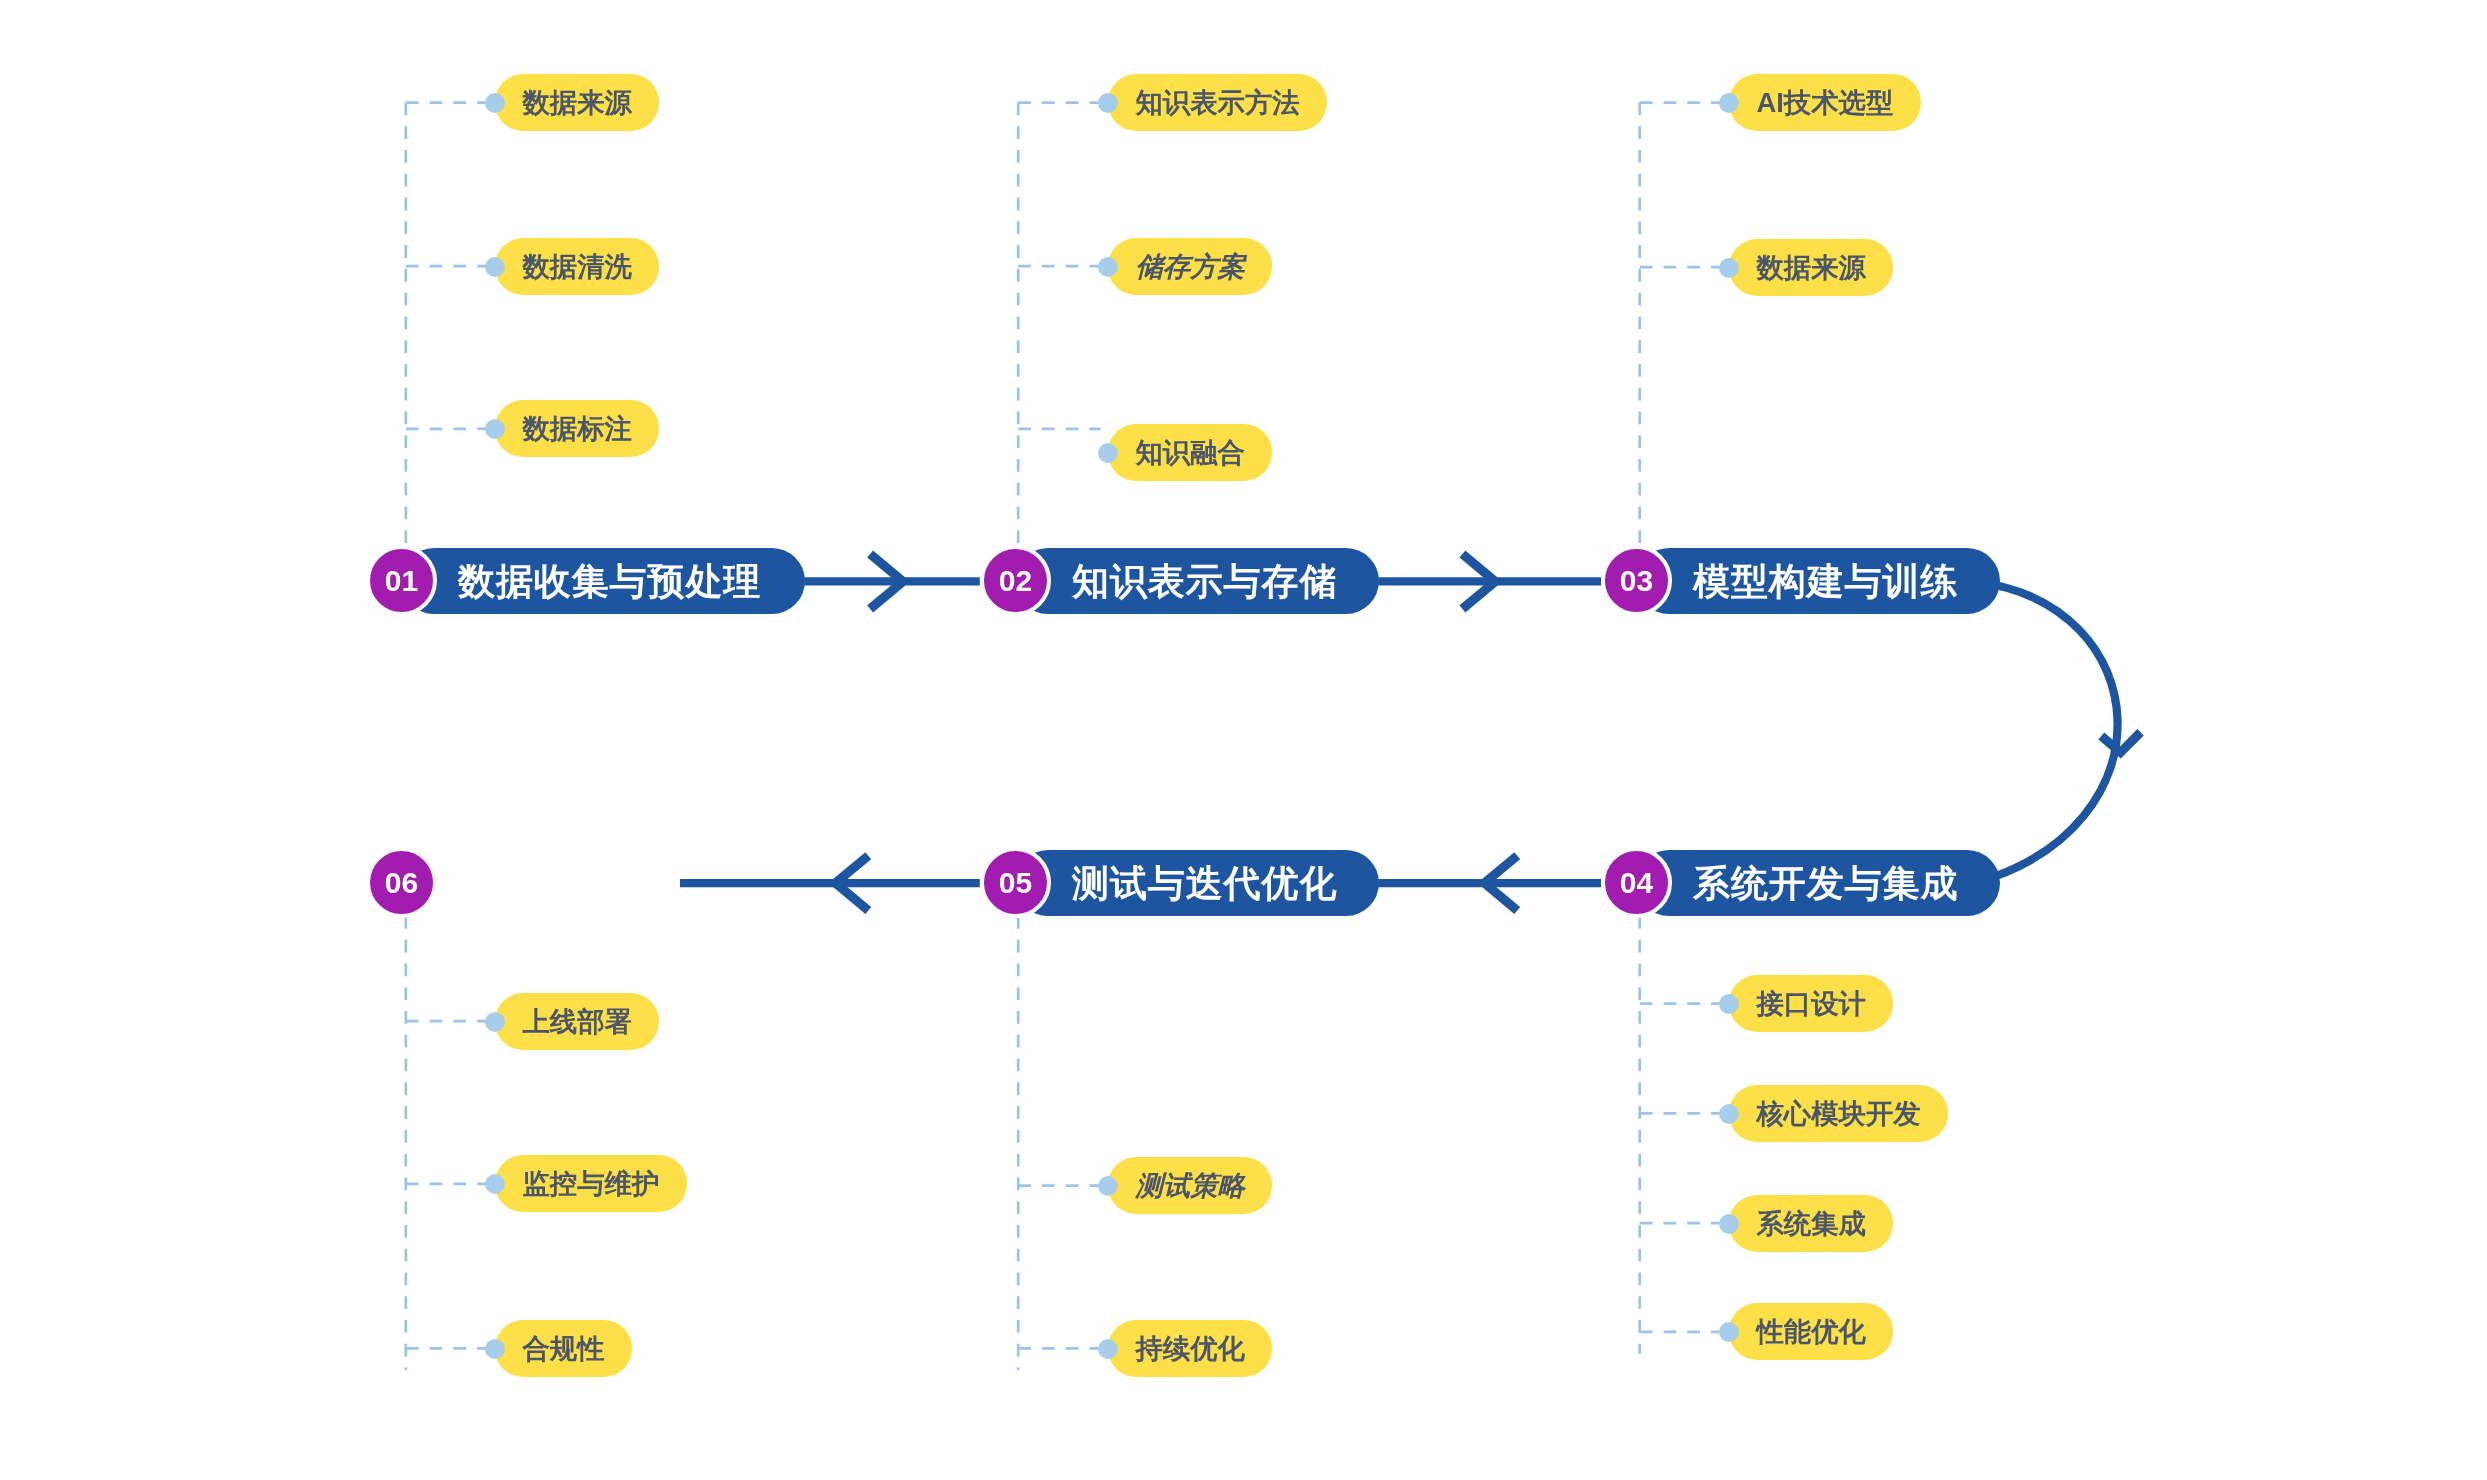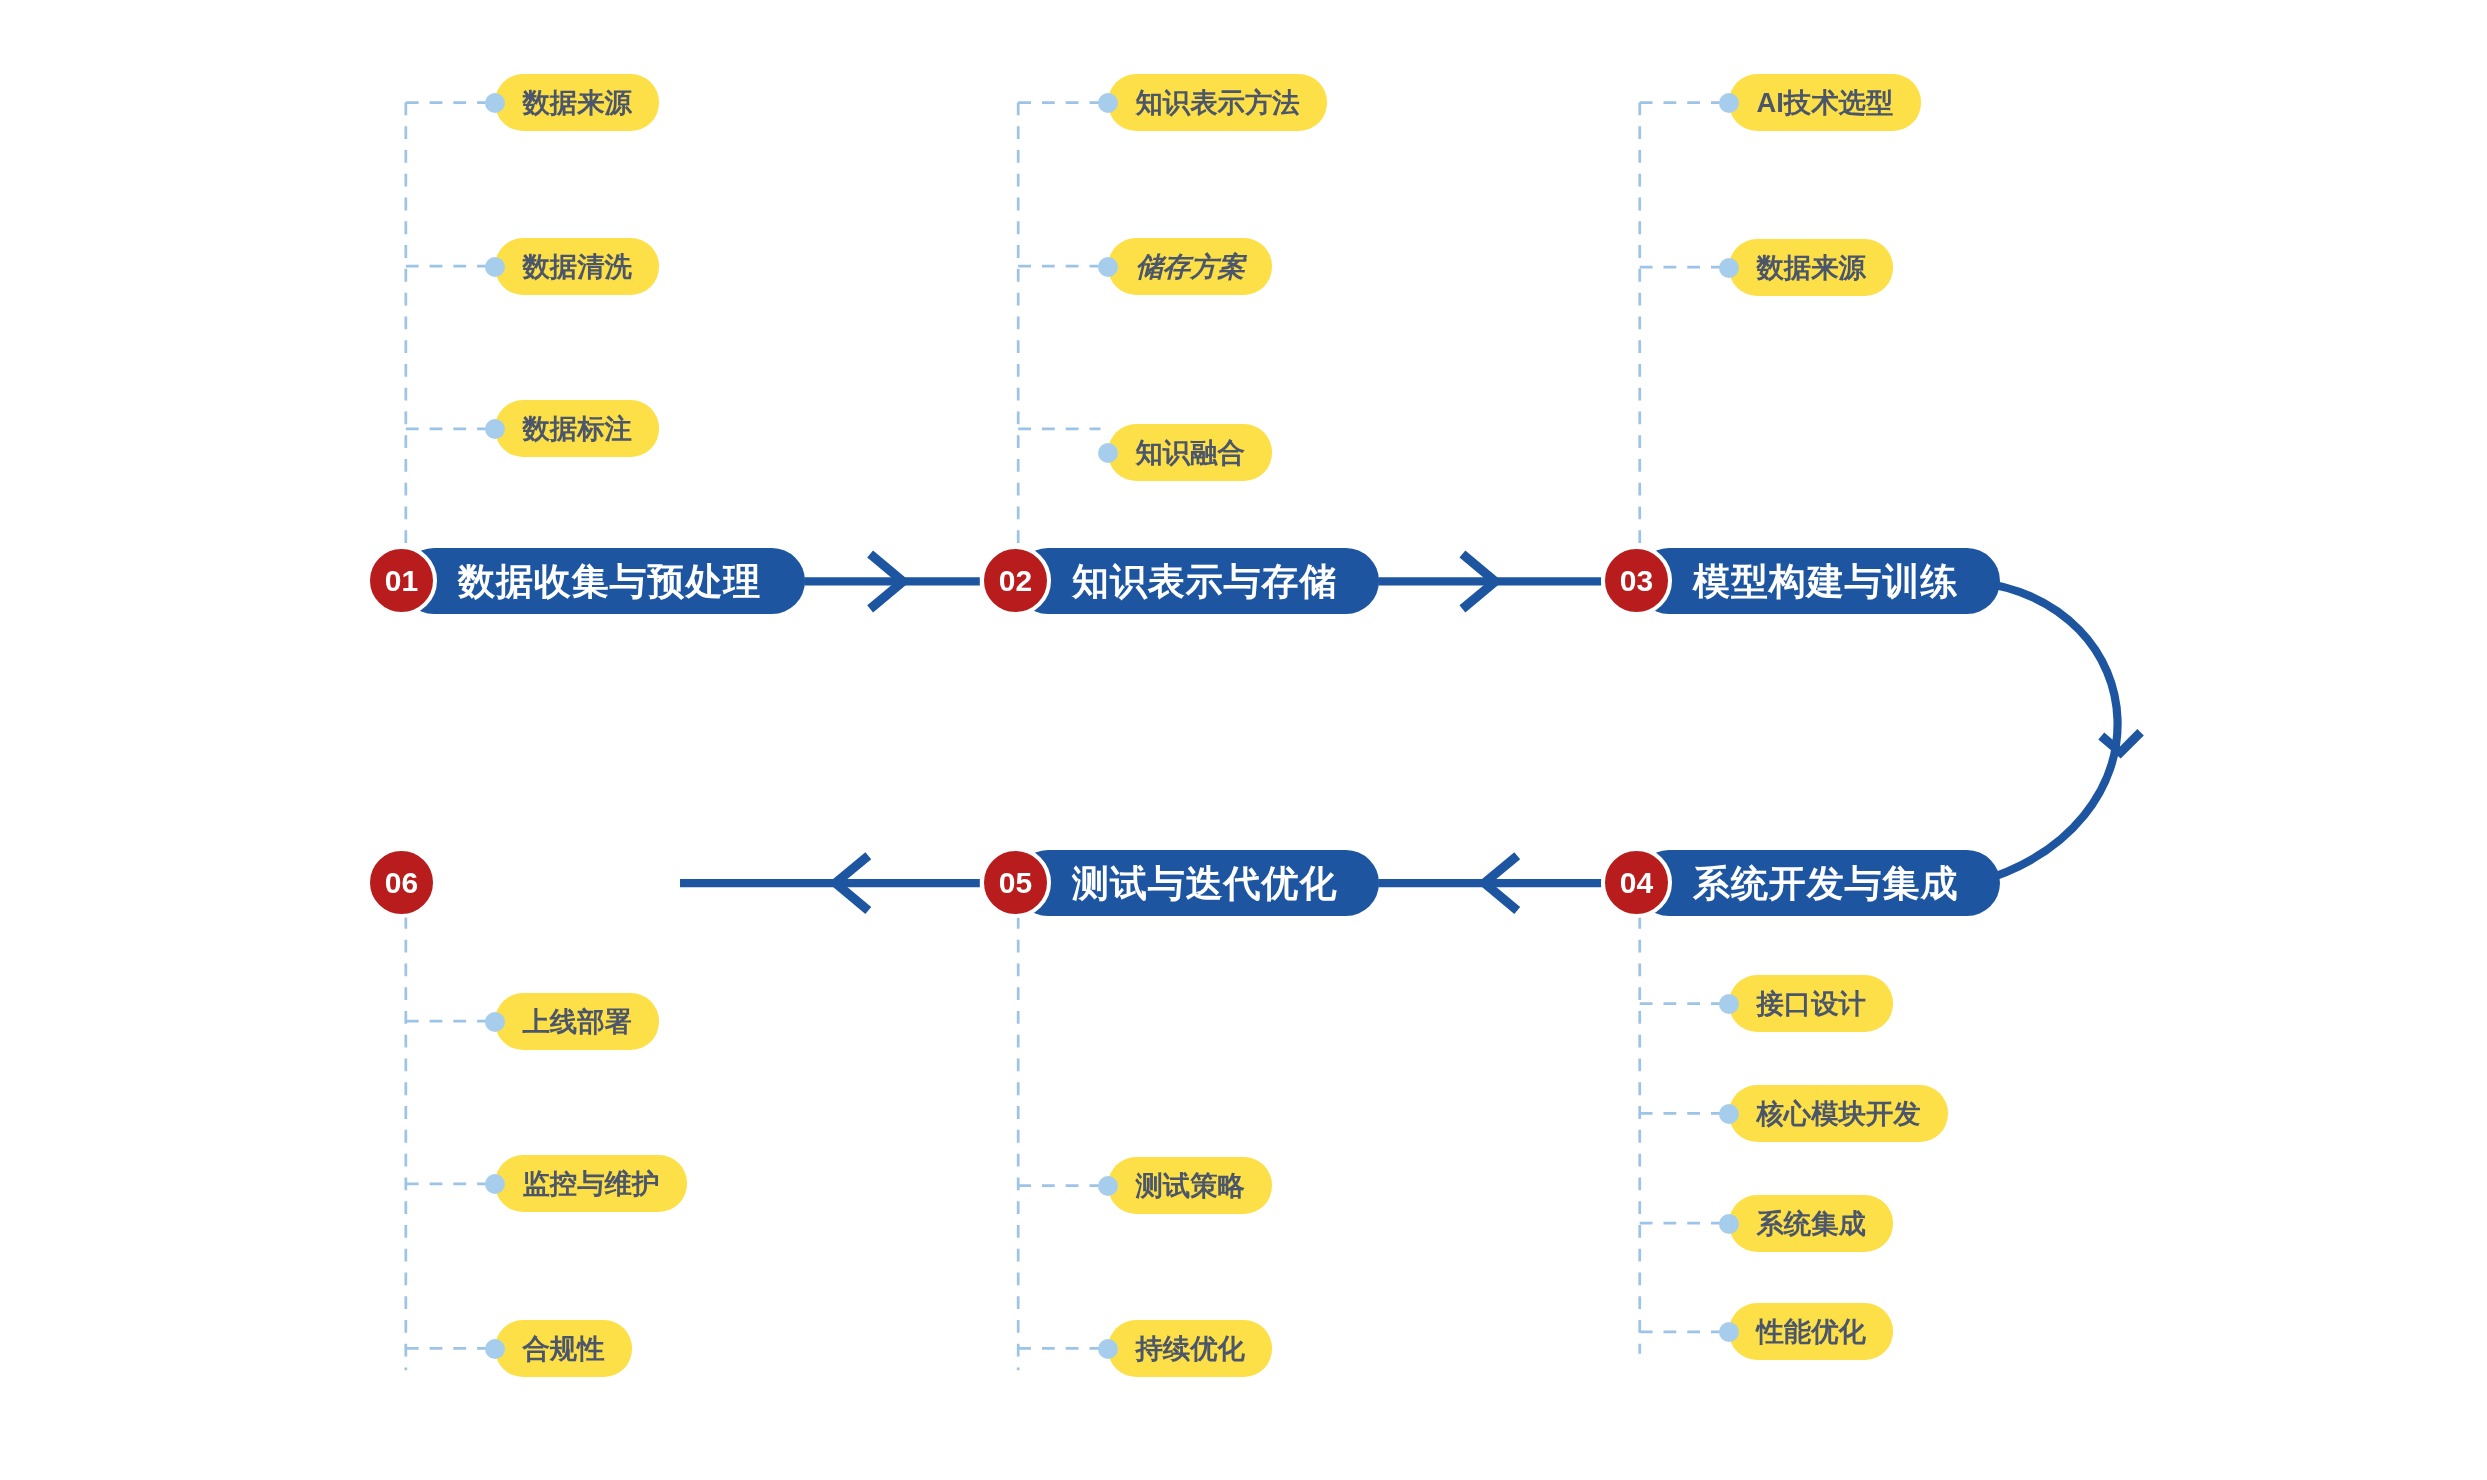--- a/index.html
+++ b/index.html
@@ -52,21 +52,21 @@
     white-space: nowrap;
     line-height: 1;
   }
   .stage-badge {
     position: absolute;
     left: 0;
     top: -2.7px;
     width: 71px;
     height: 71px;
     border-radius: 50%;
-    background: #b91c1c;
+    background: #a21caf;
     border: 4.6px solid #ffffff;
     display: flex;
     align-items: center;
     justify-content: center;
     z-index: 2;
   }
   .stage-badge span {
     color: #ffffff;
     font-size: 30px;
     font-weight: bold;
@@ -268,21 +268,21 @@
   </div>
   <div class="sub" style="left:1729px; top:1195px;">
     <span class="sub-dot"></span>
     <span class="sub-label">系统集成</span>
   </div>
   <div class="sub" style="left:1729px; top:1303px;">
     <span class="sub-dot"></span>
     <span class="sub-label">性能优化</span>
   </div>
 
-  <div class="sub" style="left:1108px; top:1157px;">
+  <div class="sub" style="left:1108px; top:1157px;font-style:italic;">
     <span class="sub-dot"></span>
     <span class="sub-label">测试策略</span>
   </div>
   <div class="sub" style="left:1108px; top:1320px;">
     <span class="sub-dot"></span>
     <span class="sub-label">持续优化</span>
   </div>
 
   <div class="sub" style="left:495px; top:993px;">
     <span class="sub-dot"></span>

